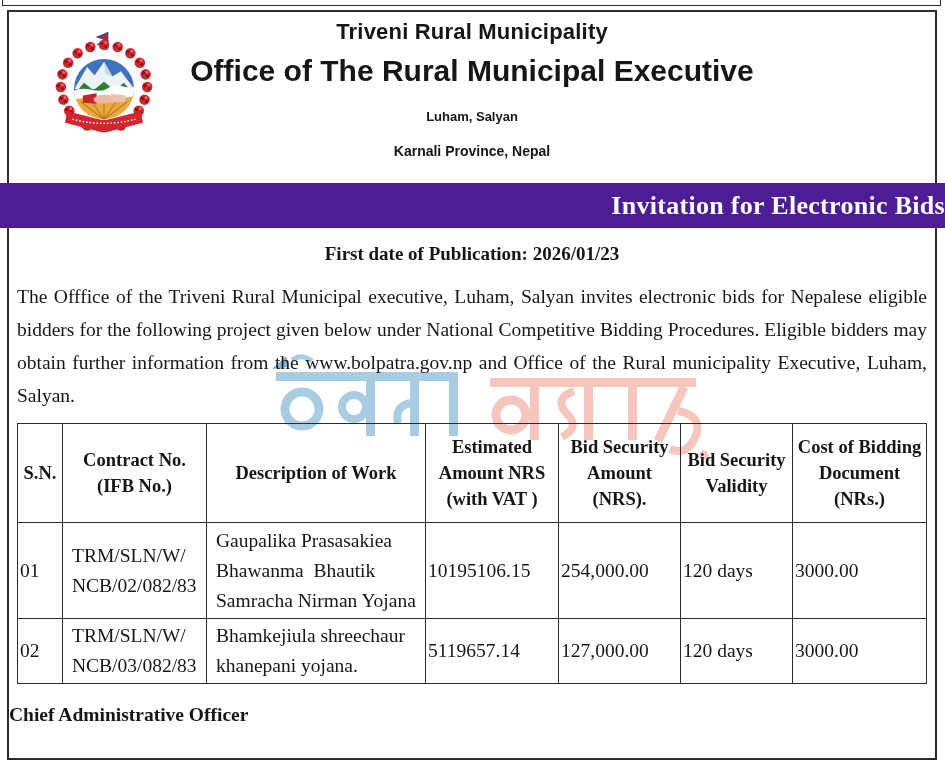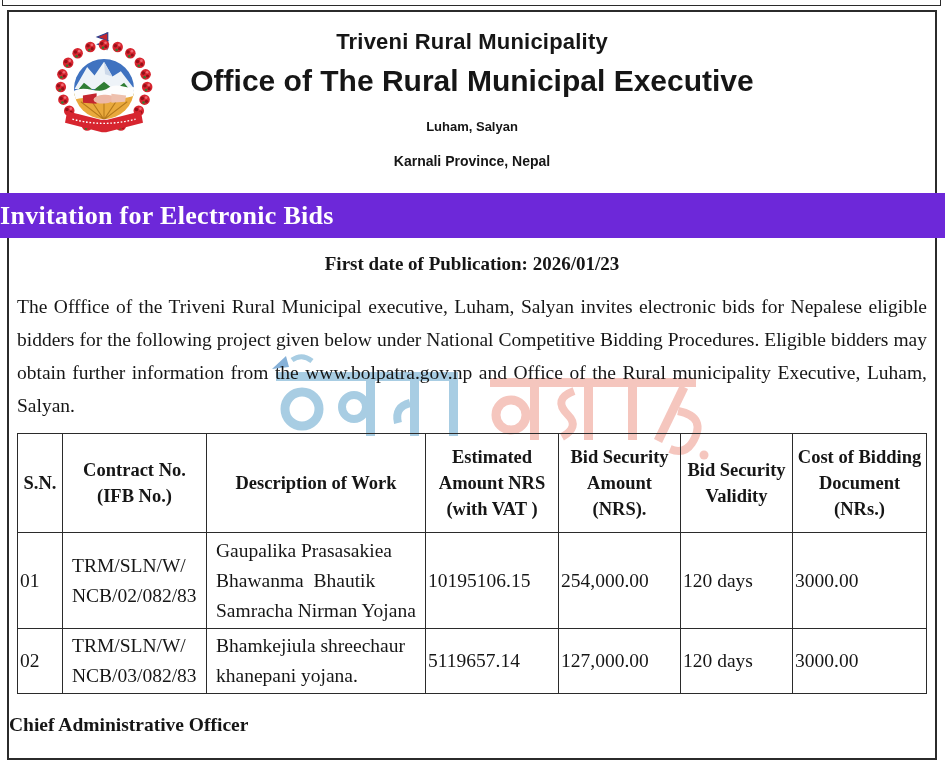--- a/index.html
+++ b/index.html
@@ -15,27 +15,27 @@
   .watermark { position:absolute; left:268px; top:353px; width:470px; height:114px;
                opacity:.9; }
 
   
   .doc-box { position:absolute; left:7px; top:10px; width:930px; height:750px;
              border:2px solid #2b2b2b; background:transparent; }
 
   .header-zone { position:relative; text-align:center;
                  font-family:"Liberation Sans", sans-serif; font-weight:bold; }
   .logo { position:absolute; left:42px; top:16px; width:106px; height:118px; }
-  .t-municipality { padding-top:17px; font-size:22px; letter-spacing:.2px; }
+  .t-municipality { padding-top:7px; font-size:22px; letter-spacing:.2px; }
   .t-office       { margin-top:9px;  font-size:30px; }
   .t-addr1        { margin-top:21px; font-size:13px; }
   .t-addr2        { margin-top:19px; font-size:14px; }
 
-  .banner { margin:24px -10px 0 -9px; height:45px; background:#6d28d9;
-            color:#fff; text-align:left; line-height:45px;
+  .banner { margin:24px -10px 0 -9px; height:45px; background:#4c1d95;
+            color:#fff; text-align:right; line-height:45px;
             font-family:"Liberation Serif", serif; font-weight:bold;
             font-size:26px; letter-spacing:.3px; }
 
   .pub-line { margin-top:15px; text-align:center; font-weight:bold; font-size:19px; }
 
   .notice-para { margin:15px 8px 0 8px; text-align:justify; font-size:19.5px;
                  line-height:33px; }
 
   table.bids { margin:11px auto 0 auto; width:909px; border-collapse:collapse;
                table-layout:fixed; background:transparent; }

